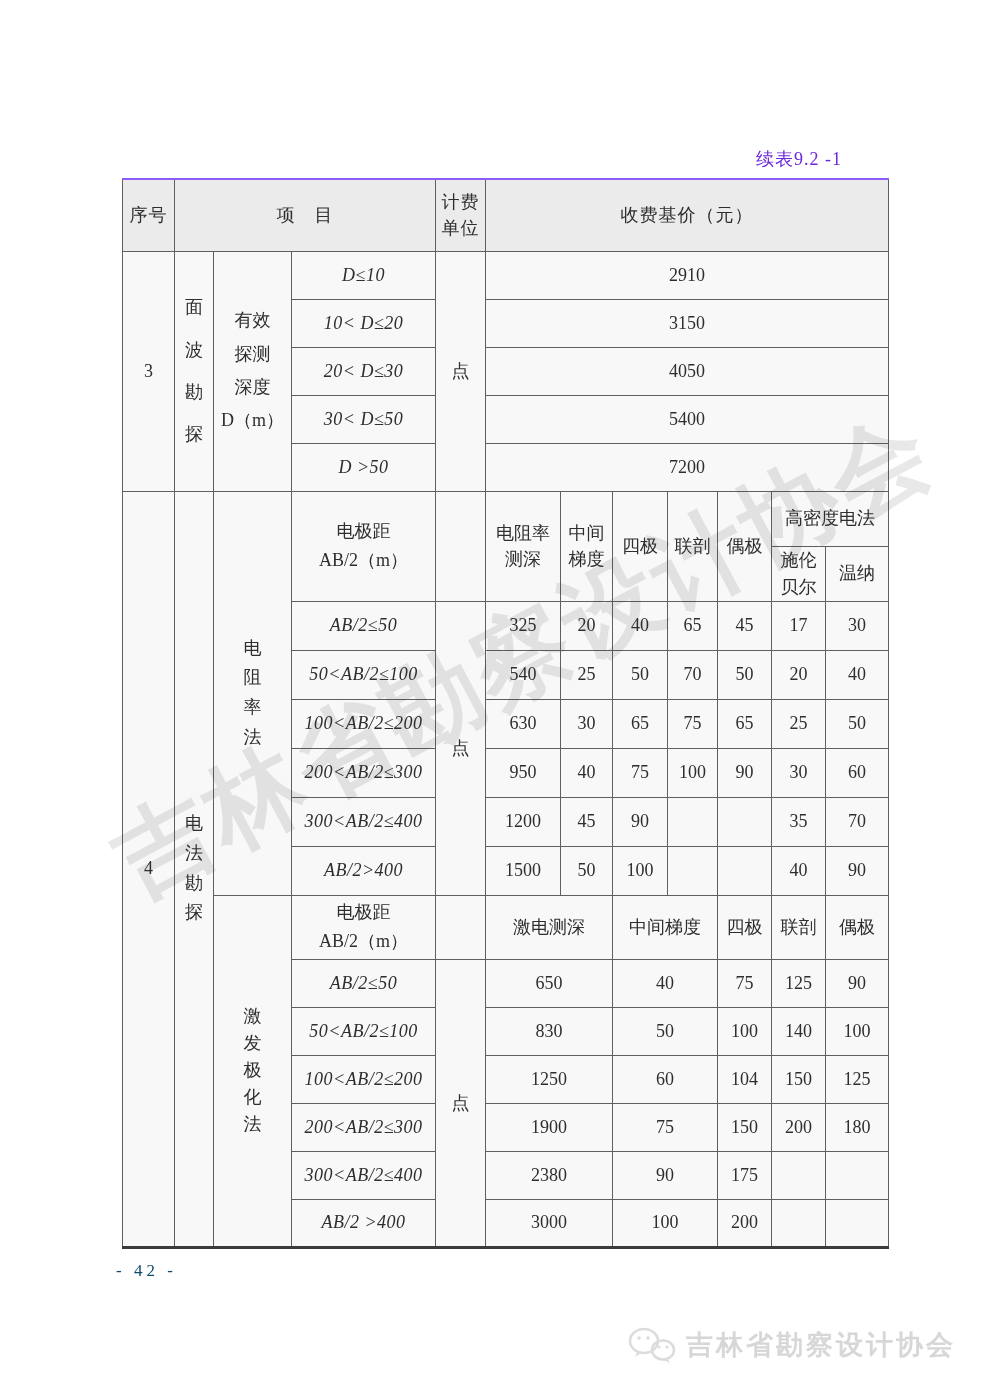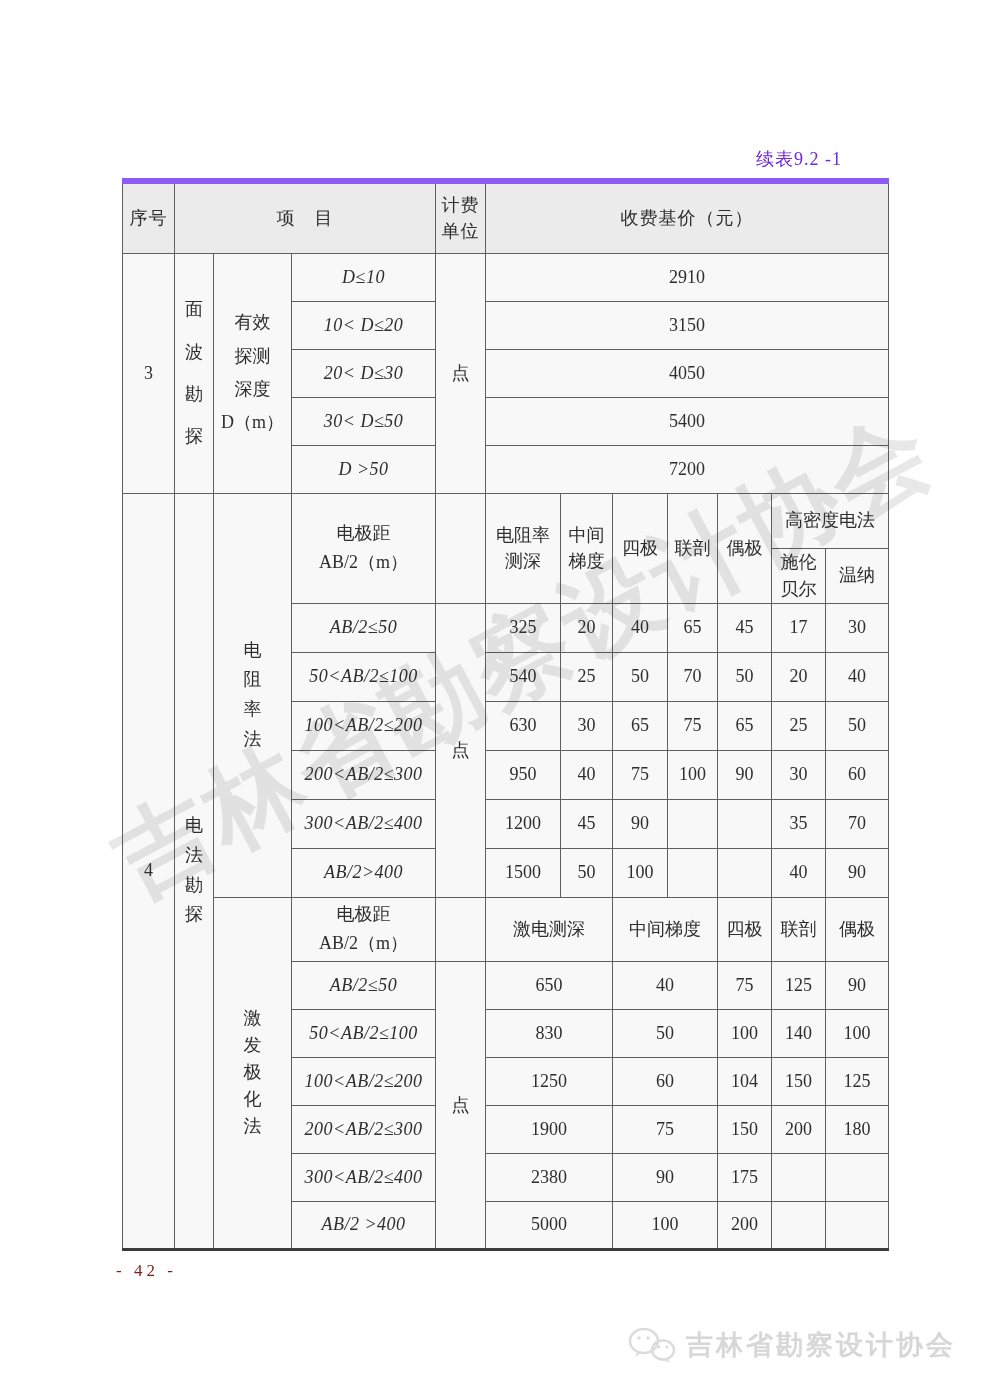--- a/index.html
+++ b/index.html
@@ -9,21 +9,21 @@
     overflow:hidden;
   }
   .cont-label{
     position:absolute;left:756px;top:147px;font-size:18px;color:#6d28d9;
     letter-spacing:1px;z-index:2;
   }
   table.fee{
     position:absolute;left:122px;top:178px;width:766px;
     border-collapse:collapse;table-layout:fixed;z-index:1;
     background:#f8f8f8;
-    border-top:6px solid #8b5cf6;border-bottom:3px solid #3b3b3b;
+    border-top:2px solid #8b5cf6;border-bottom:3px solid #3b3b3b;
   }
   table.fee td{
     border:1px solid #5f5f5f;text-align:center;vertical-align:middle;
     font-size:18px;padding:0 2px;overflow:hidden;
   }
   tr.thead{height:72px;}
   tr.thead td{background:#ebebeb;letter-spacing:1px;}
   tr.r48{height:48px;}
   tr.r49{height:49px;}
   tr.r55{height:55px;}
@@ -38,21 +38,21 @@
   td.rangeh{white-space:pre-line;line-height:1.6;font-size:17px;font-style:normal;}
   td.num{font-size:18px;}
   .watermark{
     position:absolute;left:92px;top:812px;z-index:3;pointer-events:none;
     font-size:97px;font-weight:bold;letter-spacing:4px;white-space:nowrap;
     color:rgba(50,50,50,0.115);
     transform:rotate(-28deg);transform-origin:0 0;
     font-family:"Liberation Serif","DejaVu Serif",serif;
   }
   .pagenum{
-    position:absolute;left:116px;top:1261px;font-size:17px;color:#7f1d1d;
+    position:absolute;left:116px;top:1261px;font-size:17px;color:#0c4a6e;
     letter-spacing:4px;z-index:2;
   }
   .footer{
     position:absolute;right:44px;top:1326px;display:flex;align-items:center;
     gap:8px;z-index:2;
   }
   .footer .brand{
     color:#d7d7d7;font-size:27px;letter-spacing:3px;font-weight:bold;
     font-family:"Liberation Sans","DejaVu Sans",sans-serif;
     text-shadow:0 1px 0 #ffffff;
@@ -262,21 +262,21 @@
   <tr class="r48">
     <td class="range">300&lt;AB/2≤400</td>
     <td colspan="2" class="num">2380</td>
     <td colspan="2" class="num">90</td>
     <td class="num">175</td>
     <td class="num"></td>
     <td class="num"></td>
   </tr>
   <tr class="r48">
     <td class="range">AB/2 &gt;400</td>
-    <td colspan="2" class="num">5000</td>
+    <td colspan="2" class="num">3000</td>
     <td colspan="2" class="num">100</td>
     <td class="num">200</td>
     <td class="num"></td>
     <td class="num"></td>
   </tr>
 </tbody>
   </table>
 
 <div class="watermark">吉林省勘察设计协会</div>
 

